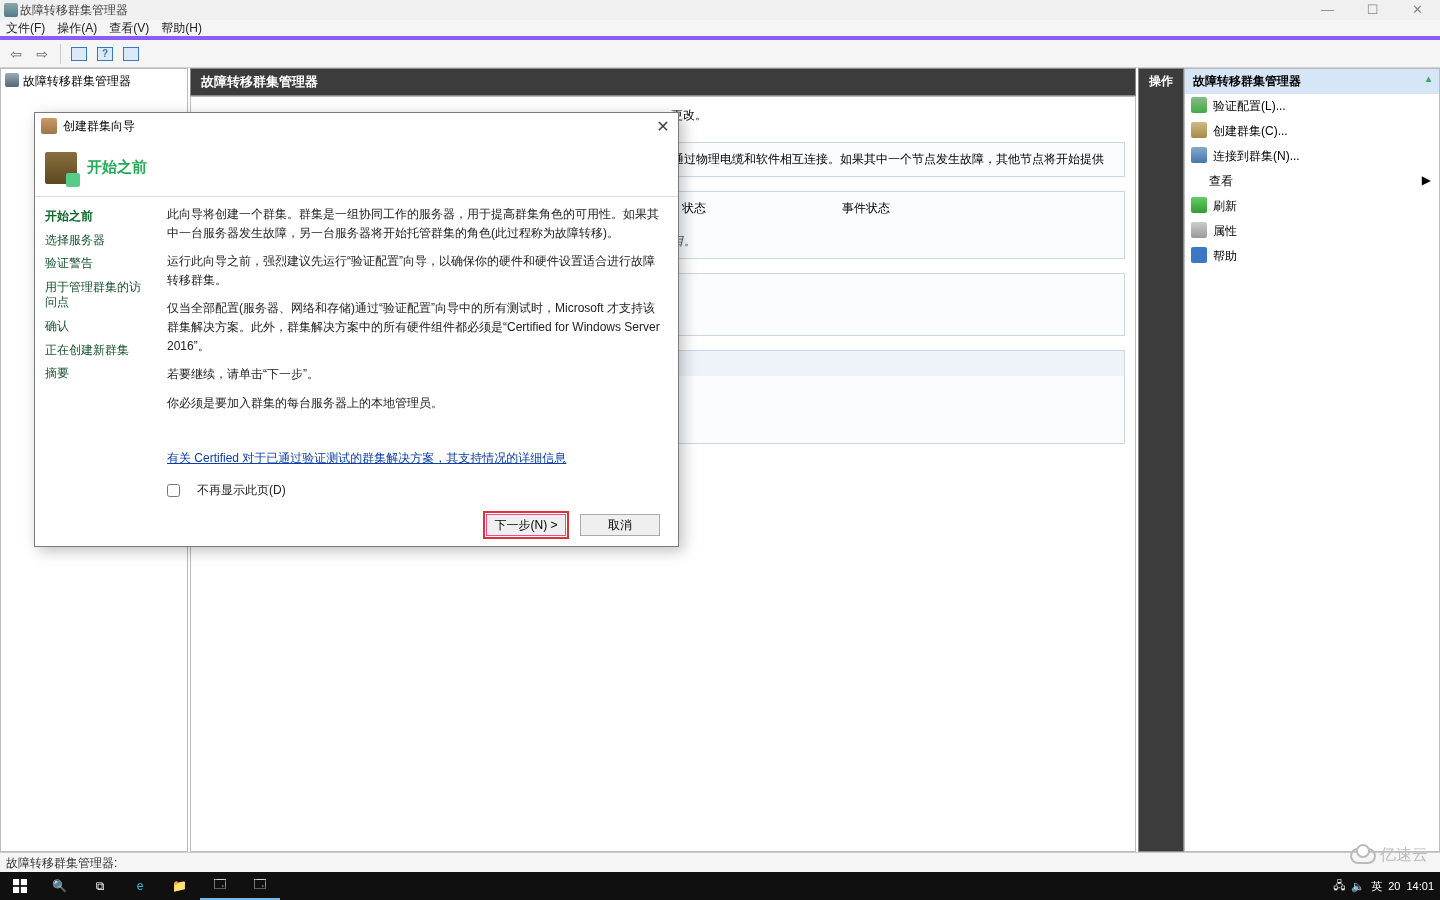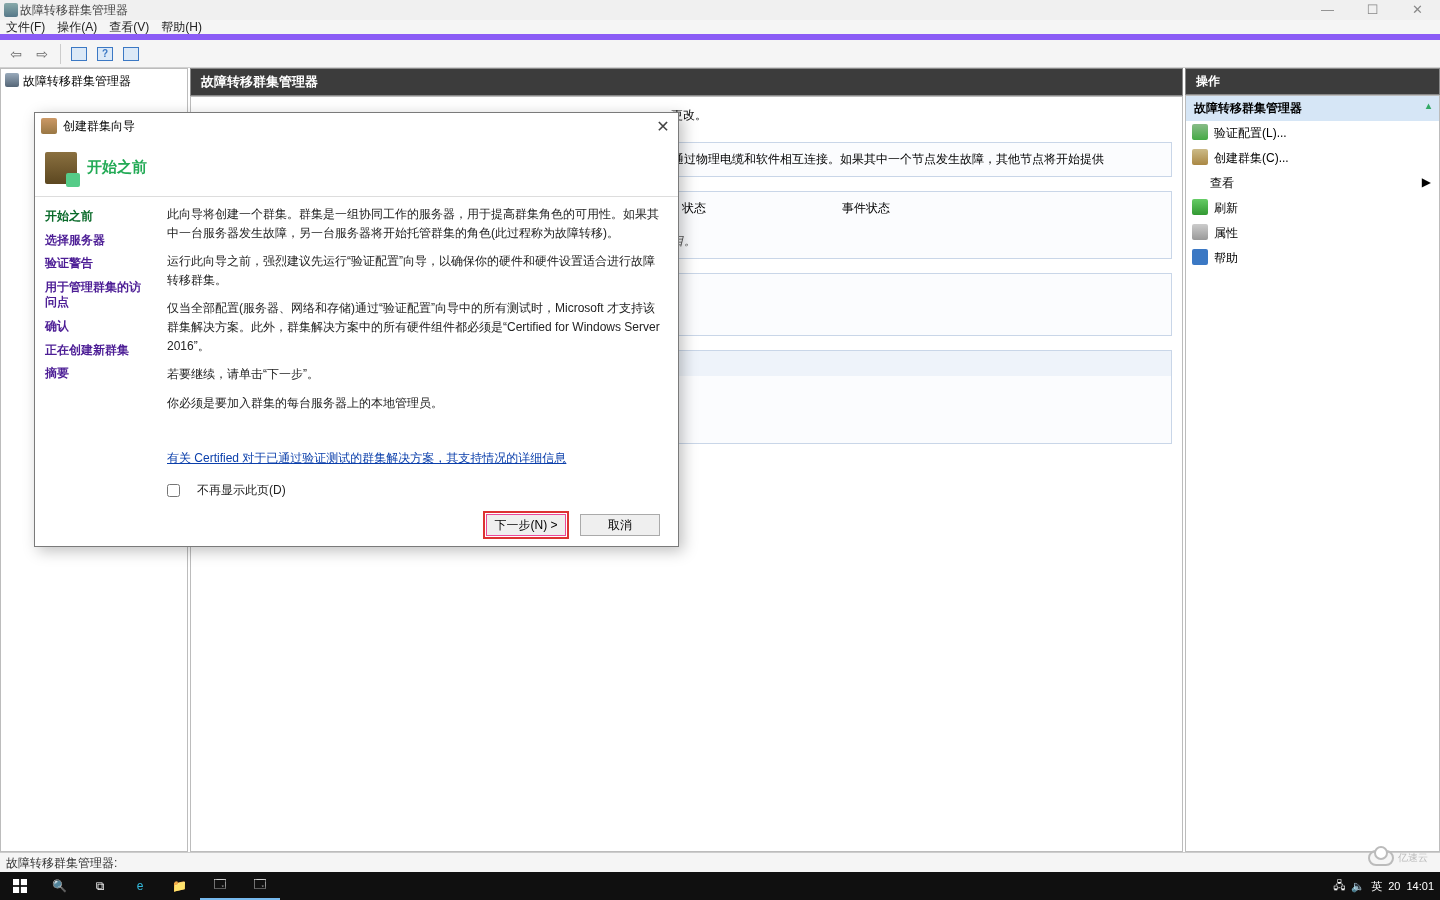--- a/index.html
+++ b/index.html
@@ -12,41 +12,41 @@
 .remote-bar .title { flex: 1; text-align: center; }
 .remote-bar .btn { width: 22px; text-align: center; }
 
 
 .app-title { height: 20px; line-height: 20px; padding-left: 20px; background: #f0f0f0; color: #444; font-size: 12px; position: relative; }
 .app-title::before { content: ""; position: absolute; left: 4px; top: 3px; width: 14px; height: 14px; background: linear-gradient(#8aa,#578); border-radius: 2px; }
 .win-ctrl { position: absolute; right: 0; top: 0; display: flex; }
 .win-ctrl span { width: 45px; height: 20px; text-align: center; color: #888; font-size: 13px; }
 
 
-.menu-bar { height: 20px; background: #f5f5f5; display: flex; align-items: center; padding-left: 6px; border-bottom: 6px solid #8b5cf6; }
+.menu-bar { height: 20px; background: #f5f5f5; display: flex; align-items: center; padding-left: 6px; border-bottom: 4px solid #8b5cf6; }
 .menu-bar span { margin-right: 12px; color: #222; }
 
 
 .toolbar { height: 28px; background: #f5f5f5; display: flex; align-items: center; padding-left: 4px; border-bottom: 1px solid #d0d0d0; gap: 2px; }
 .toolbar .tbtn { width: 24px; height: 22px; border: 1px solid transparent; display: flex; align-items: center; justify-content: center; }
 .toolbar .sep { width: 1px; height: 20px; background: #ccc; margin: 0 4px; }
 .toolbar .arrow-l::before { content: "⇦"; color: #666; font-size: 14px; }
 .toolbar .arrow-r::before { content: "⇨"; color: #666; font-size: 14px; }
 .toolbar .blue-box { width: 16px; height: 14px; border: 1px solid #3b78c4; background: #dce9f7; }
 .toolbar .q-box { width: 16px; height: 14px; border: 1px solid #3b78c4; background: #dce9f7; display:flex; align-items:center; justify-content:center; color:#3b78c4; font-size:10px; font-weight:bold;}
 
 
 .workspace { position: absolute; top: 68px; left: 0; right: 0; bottom: 48px; display: flex; }
 .tree-pane { width: 188px; border: 1px solid #bcbcbc; background: #fff; margin-right: 2px; }
 .tree-item { padding: 4px 6px 4px 22px; position: relative; }
 .tree-item::before { content:""; position:absolute; left:4px; top:4px; width:14px; height:14px; background:linear-gradient(#9ab,#567); border-radius:2px;}
 .center-pane { flex: 1; display: flex; flex-direction: column; }
 .center-header { background: #3c3c3c; color: #fff; padding: 4px 10px; font-weight: bold; font-size: 13px; border:1px solid #888;}
 .center-body { flex: 1; border: 1px solid #bcbcbc; background: #fff; padding: 10px; overflow: hidden; }
-.actions-pane { width: 255px; margin-left: 2px; display: flex; flex-direction: column; }
+.actions-pane { width: 302px; margin-left: 2px; display: flex; }
 .actions-header { background: #3c3c3c; color: #fff; padding: 4px 10px; font-weight: bold; border:1px solid #888;}
 .actions-body { flex: 1; border: 1px solid #bcbcbc; background: #fff; }
 .actions-title { background: #d6e6f6; padding: 4px 8px; font-weight: bold; position: relative; }
 .actions-title::after { content:"▴"; position:absolute; right:8px; color:#3a6; font-size:10px;}
 .action-row { padding: 4px 8px 4px 28px; position: relative; color: #000; }
 .action-row .ico { position: absolute; left: 6px; top: 3px; width: 16px; height: 16px; border-radius: 2px; }
 .action-row .arrow { position:absolute; right:8px; }
 .ico-validate { background: linear-gradient(#8b8,#4a4); }
 .ico-create { background: linear-gradient(#cb8,#a84); }
 .ico-connect { background: linear-gradient(#8ac,#47a); }
@@ -76,33 +76,33 @@
 .wizard { position: absolute; left: 34px; top: 112px; width: 645px; height: 435px; background: #fff; border: 1px solid #7a7a7a; box-shadow: 4px 4px 14px rgba(0,0,0,.25); display: flex; flex-direction: column; }
 .wizard-title { height: 26px; display: flex; align-items: center; padding-left: 6px; background: #fff; }
 .wizard-title .ti { width: 16px; height: 16px; background: linear-gradient(#c96,#974); margin-right: 6px; border-radius:2px;}
 .wizard-title .close { margin-left: auto; width: 30px; text-align: center; font-size: 16px; color: #444; }
 .wizard-subhdr { height: 58px; display: flex; align-items: center; padding-left: 10px; border-bottom: 1px solid #ddd; }
 .wizard-subhdr .big-ico { width: 32px; height: 32px; background: linear-gradient(#8a7040,#5c4720); margin-right: 10px; border-radius:2px; position:relative;}
 .wizard-subhdr .big-ico::after{content:""; position:absolute; right:-3px; bottom:-3px; width:14px; height:14px; background:#5c8; border-radius:2px;}
 .wizard-subhdr h2 { font-size: 15px; color: #2a5; font-weight: bold; }
 .wizard-body { flex: 1; display: flex; }
 .wizard-nav { width: 122px; background: #fff; padding: 8px 0; }
-.wizard-nav div { padding: 4px 10px; color: #4c1d95; font-size: 12px; line-height:1.3;font-weight:bold;}
+.wizard-nav div { padding: 4px 10px; color: #14532d; font-size: 12px; line-height:1.3;}
 .wizard-nav .current { color: #0a6a2a; font-weight: bold; }
 .wizard-content { flex: 1; padding: 8px 14px 4px 10px; color: #222; font-family: "SimSun", serif; font-size: 12px; line-height: 1.55; display:flex; flex-direction:column;}
 .wizard-content p { margin-bottom: 10px; }
 .wizard-content .hyperlink { color: #0b3fab; text-decoration: underline; display:block; margin-top:auto;}
 .wizard-check { margin-top: 14px; display: flex; align-items: center; gap: 17px; }
 .wizard-check input { width: 13px; height: 13px; }
 .wizard-footer { height: 42px; display: flex; align-items: center; justify-content: flex-end; padding-right: 18px; gap: 14px; border-top: none; }
 .wizard-footer button { width: 80px; height: 22px; background: #efefef; border: 1px solid #aaa; font-size: 12px; }
 .wizard-footer .next { outline: 2px solid #d33; outline-offset: 1px; border:1px solid #ec4899;}
 
 
-.watermark { position: absolute; right: 12px; bottom: 34px; color: #bbb; font-size: 10px; display:flex; align-items:center; gap:4px;}
+.watermark { position: absolute; right: 12px; bottom: 34px; color: #bbb; font-size: 16px; display:flex; align-items:center; gap:4px;}
 .watermark .cloud{ width:26px; height:16px; border:2px solid #bbb; border-radius:10px; position:relative;}
 .watermark .cloud::before{content:""; position:absolute; left:4px; top:-6px; width:10px; height:10px; border:2px solid #bbb; border-radius:50%; background:#fff;}
 </style>
 </head>
 <body>
 
 <div class="remote-bar">
   <span class="pin">⇳</span>
   <span class="lock">🔒</span>
   <span class="title">2-DHCP1-246 on TEST</span>
@@ -180,20 +180,21 @@
       </div>
     </div>
   </div>
 
   <div class="actions-pane">
     <div class="actions-header">操作</div>
     <div class="actions-body">
       <div class="actions-title">故障转移群集管理器</div>
       <div class="action-row"><span class="ico ico-validate"></span><span>验证配置(L)...</span></div>
       <div class="action-row"><span class="ico ico-create"></span><span>创建群集(C)...</span></div>
+      <div class="action-row"><span class="ico ico-connect"></span><span>连接到群集(N)...</span></div>
       <div class="action-row"><span style="margin-left:-4px;">查看</span><span class="arrow">▶</span></div>
       <div class="action-row"><span class="ico ico-refresh"></span><span>刷新</span></div>
       <div class="action-row"><span class="ico ico-props"></span><span>属性</span></div>
       <div class="action-row"><span class="ico ico-help"></span><span>帮助</span></div>
     </div>
   </div>
 </div>
 
 <div class="wizard">
   <div class="wizard-title">

